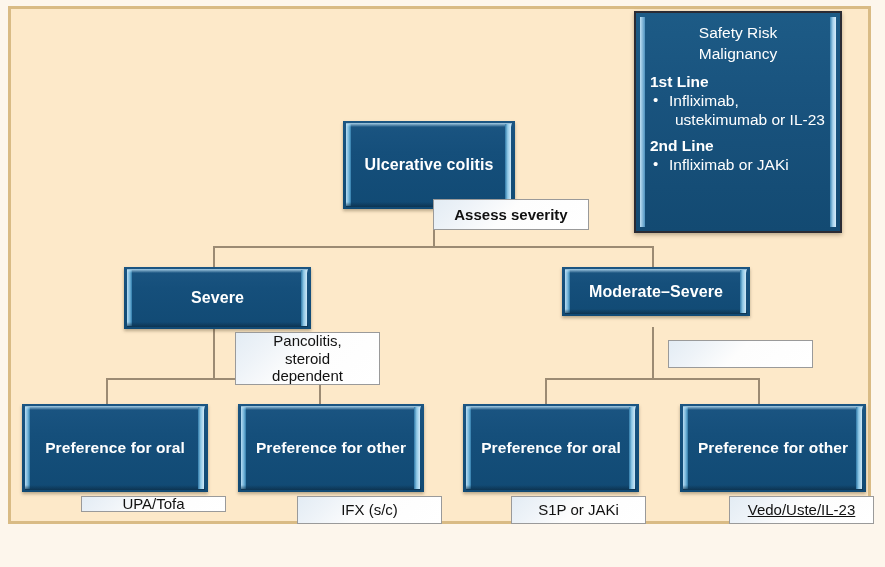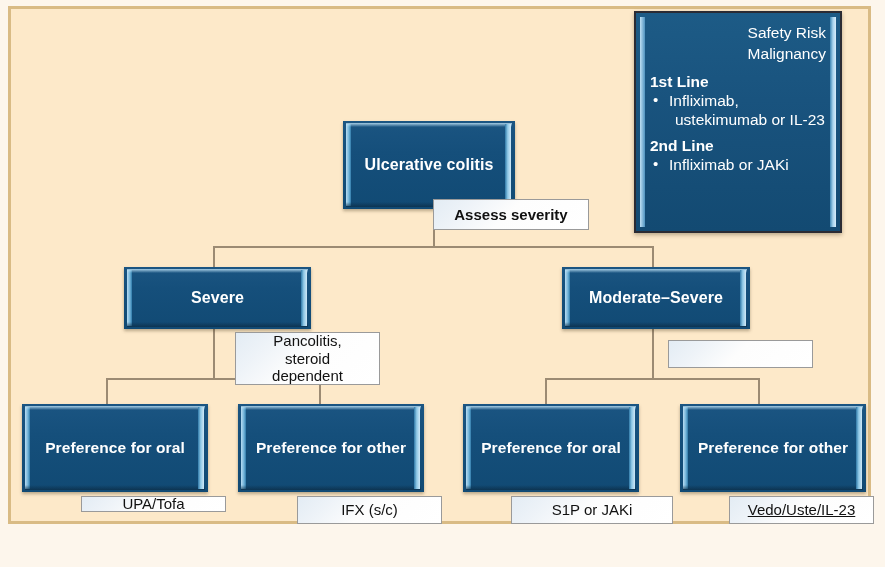--- a/index.html
+++ b/index.html
@@ -85,21 +85,21 @@
   }
   .legend::before{
     content:"";position:absolute;left:4px;top:4px;bottom:4px;width:5px;
     background:linear-gradient(90deg,#bfe0f4,#4f93c0);
   }
   .legend::after{
     content:"";position:absolute;right:4px;top:4px;bottom:4px;width:6px;
     background:linear-gradient(90deg,#3d86b4,#a9d4ee 50%,#d7ecfa);
   }
   .legend-inner{position:relative;z-index:3;padding:10px 14px 0 14px;}
-  .lg-head{text-align:right;font-size:15.5px;line-height:1.33;margin-bottom:9px;}
+  .lg-head{text-align:center;font-size:15.5px;line-height:1.33;margin-bottom:9px;}
   .lg-sub{font-weight:bold;font-size:15.5px;margin-top:2px;}
   .lg-list{margin:1px 0 7px 0;padding:0;list-style:none;}
   .lg-list li{
     font-size:15.5px;line-height:1.22;
     padding-left:19px;position:relative;margin-bottom:1px;
   }
   .lg-list li .bullet{position:absolute;left:3px;top:-1px;font-size:15px;}
   .lg-list li .l2{display:block;padding-left:6px;}
 
   
@@ -145,21 +145,21 @@
 
     <div class="node" style="left:113px;top:258px;width:187px;height:62px;font-size:16px;">
       <span class="cap"></span>
       <span class="base"></span>
       <span class="txt">Severe</span>
     </div>
     <div class="lbl" style="left:224px;top:323px;width:145px;height:53px;padding:0 17px;">
       <span>Pancolitis, steroid dependent</span>
     </div>
 
-    <div class="node" style="left:551px;top:258px;width:188px;height:62px;font-size:16px;">
+    <div class="node" style="left:551px;top:258px;width:188px;height:49px;font-size:16px;">
       <span class="cap"></span>
       <span class="base"></span>
       <span class="txt">Moderate–Severe</span>
     </div>
     <div class="lbl" style="left:657px;top:331px;width:145px;height:28px;">
       <span></span>
     </div>
 
     <div class="node" style="left:11px;top:395px;width:186px;height:88px;font-size:15.5px;">
       <span class="cap"></span>
@@ -177,21 +177,21 @@
     </div>
     <div class="lbl" style="left:286px;top:487px;width:145px;height:28px;">
       <span>IFX (s/c)</span>
     </div>
 
     <div class="node" style="left:452px;top:395px;width:176px;height:88px;font-size:15.5px;">
       <span class="cap"></span>
       <span class="base"></span>
       <span class="txt">Preference for oral</span>
     </div>
-    <div class="lbl" style="left:500px;top:487px;width:162px;height:28px;">
+    <div class="lbl" style="left:500px;top:487px;width:135px;height:28px;">
       <span>S1P or JAKi</span>
     </div>
 
     <div class="node" style="left:669px;top:395px;width:186px;height:88px;font-size:15.5px;">
       <span class="cap"></span>
       <span class="base"></span>
       <span class="txt">Preference for other</span>
     </div>
     <div class="lbl" style="left:718px;top:487px;width:145px;height:28px;text-decoration:underline;">
       <span>Vedo/Uste/IL-23</span>

